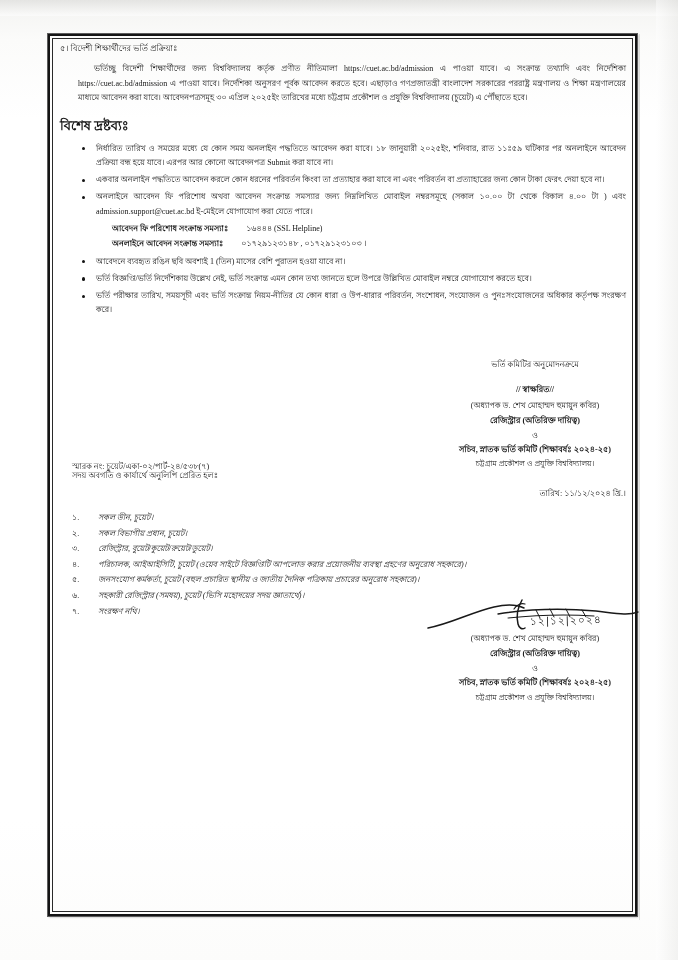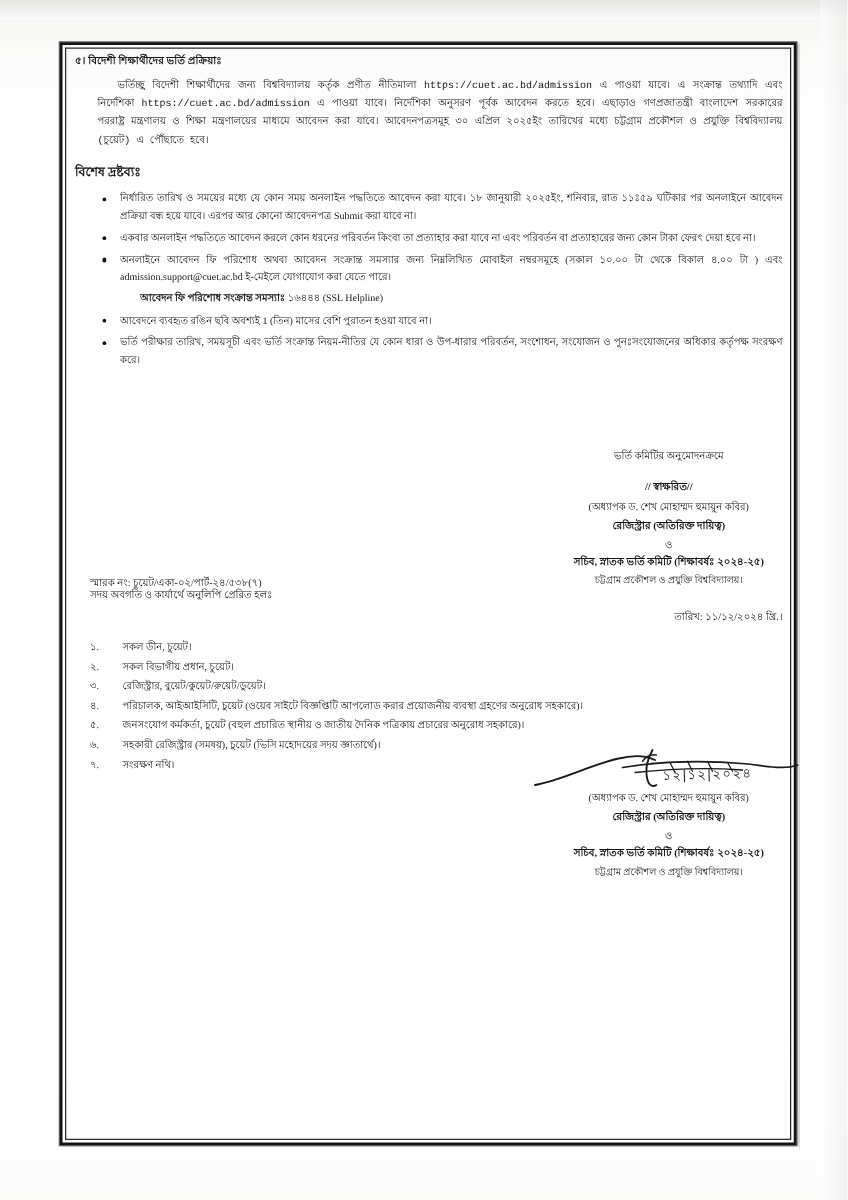--- a/index.html
+++ b/index.html
@@ -51,33 +51,32 @@
     position:absolute;
     left:60px;top:42px;
     width:566px;
     color:#161616;
   }
 
   
   .bn{font-family:"Liberation Serif","DejaVu Serif",serif;}
 
   .sec-head{
-    font-size:8.2px;font-weight:bold;letter-spacing:.1px;
+    font-size:8.2px;font-weight:normal;letter-spacing:.1px;
     margin:0 0 7px 0;
   }
   .para{
     font-size:8px;line-height:14.5px;
     text-align:justify;
     margin:0 0 10px 18px;
     text-indent:16px;
-    font-family:Liberation Mono, monospace;
   }
 
   .bishes{
-    font-size:10px;font-weight:bold;margin:4px 0 5px 0;
+    font-size:13px;font-weight:bold;margin:4px 0 5px 0;
   }
 
   ul.bullets{
     list-style:none;margin:0 0 0 0;padding:0;
   }
   ul.bullets > li{
     position:relative;
     font-size:8px;line-height:14.3px;
     text-align:justify;
     margin:0 0 3px 0;
@@ -90,21 +89,21 @@
     background:#141414;
   }
 
   .sub-line{
     padding-left:52px;
     font-size:8px;line-height:14.3px;
     margin:1px 0;
     display:flex;
   }
   .sub-line .lbl{font-weight:bold;white-space:nowrap;}
-  .sub-line .val{margin-left:2px;white-space:nowrap;}
+  .sub-line .val{margin-left:18px;white-space:nowrap;}
 
   
   .sig-block{
     text-align:center;
     font-size:8px;line-height:13.4px;
   }
   .sig-1{
     position:absolute;left:330px;top:316px;width:290px;
   }
   .sig-approve{font-size:8.1px;margin-bottom:12px;}
@@ -130,21 +129,21 @@
   }
   ol.copies{
     position:absolute;left:12px;top:468px;width:520px;
     list-style:none;margin:0;padding:0;
   }
   ol.copies li{
     display:flex;
     font-size:8px;line-height:15.6px;
   }
   ol.copies li .num{width:26px;flex:none;}
-  ol.copies li .txt{flex:1;}
+  ol.copies li .txt{flex:1;font-style:italic;}
 
   .sig-2{
     position:absolute;left:330px;top:556px;width:290px;
   }
 
   
   .handsig{position:relative;height:34px;}
   .handsig svg{position:absolute;left:0;top:0;}
   .hand-date{
     font-family:"Liberation Sans",sans-serif;
@@ -177,23 +176,28 @@
   <ul class="bullets">
     <li class="bn">নির্ধারিত তারিখ ও সময়ের মধ্যে যে কোন সময় অনলাইন পদ্ধতিতে আবেদন করা যাবে। ১৮ জানুয়ারী ২০২৫ইং, শনিবার, রাত ১১ঃ৫৯ ঘটিকার পর অনলাইনে আবেদন প্রক্রিয়া বন্ধ হয়ে যাবে। এরপর আর কোনো আবেদনপত্র Submit করা যাবে না।</li>
     <li class="bn">একবার অনলাইন পদ্ধতিতে আবেদন করলে কোন ধরনের পরিবর্তন কিংবা তা প্রত্যাহার করা যাবে না এবং পরিবর্তন বা প্রত্যাহারের জন্য কোন টাকা ফেরৎ দেয়া হবে না।</li>
     <li class="bn">অনলাইনে আবেদন ফি পরিশোধ অথবা আবেদন সংক্রান্ত সমস্যার জন্য নিম্নলিখিত মোবাইল নম্বরসমূহে (সকাল ১০.০০ টা থেকে বিকাল ৪.০০ টা ) এবং admission.support@cuet.ac.bd ই-মেইলে যোগাযোগ করা যেতে পারে।</li>
   </ul>
 
   <div class="sub-line bn">
     <span class="lbl">আবেদন ফি পরিশোধ সংক্রান্ত সমস্যাঃ</span>
     <span class="val">১৬৪৪৪ (SSL Helpline)</span>
   </div>
+  <div class="sub-line bn">
+    <span class="lbl">অনলাইনে আবেদন সংক্রান্ত সমস্যাঃ</span>
+    <span class="val">০১৭২৯১২৩১৪৮ , ০১৭২৯১২৩১০৩ ।</span>
+  </div>
 
   <ul class="bullets" style="margin-top:3px;">
     <li class="bn">আবেদনে ব্যবহৃত রঙিন ছবি অবশ্যই 1 (তিন) মাসের বেশি পুরাতন হওয়া যাবে না।</li>
+    <li class="bn">ভর্তি বিজ্ঞপ্তি/ভর্তি নির্দেশিকায় উল্লেখ নেই, ভর্তি সংক্রান্ত এমন কোন তথ্য জানতে হলে উপরে উল্লিখিত মোবাইল নম্বরে যোগাযোগ করতে হবে।</li>
     <li class="bn">ভর্তি পরীক্ষার তারিখ, সময়সূচী এবং ভর্তি সংক্রান্ত নিয়ম-নীতির যে কোন ধারা ও উপ-ধারার পরিবর্তন, সংশোধন, সংযোজন ও পুনঃসংযোজনের অধিকার কর্তৃপক্ষ সংরক্ষণ করে।</li>
   </ul>
 
   <div class="sig-block sig-1">
     <div class="sig-approve bn">ভর্তি কমিটির অনুমোদনক্রমে</div>
     <div class="sig-sign bn">// স্বাক্ষরিত//</div>
     <div class="sig-name bn">(অধ্যাপক ড. শেখ মোহাম্মদ হুমায়ুন কবির)</div>
     <div class="sig-role bn">রেজিস্ট্রার (অতিরিক্ত দায়িত্ব)</div>
     <div class="sig-and bn">ও</div>
     <div class="sig-role2 bn">সচিব, স্নাতক ভর্তি কমিটি (শিক্ষাবর্ষঃ ২০২৪-২৫)</div>

